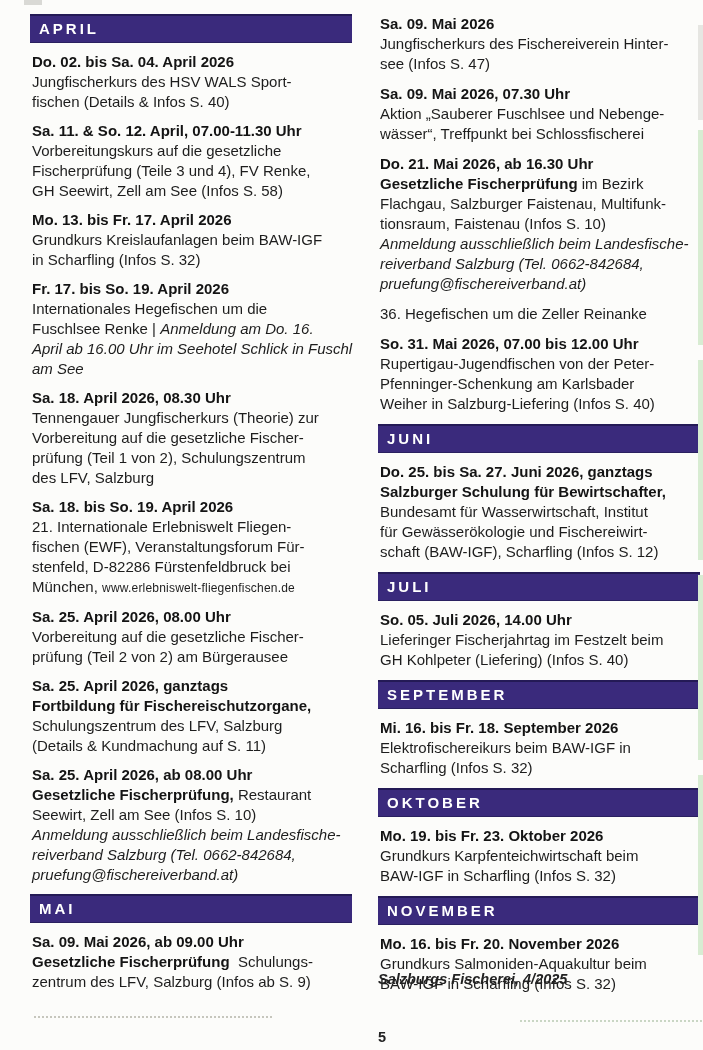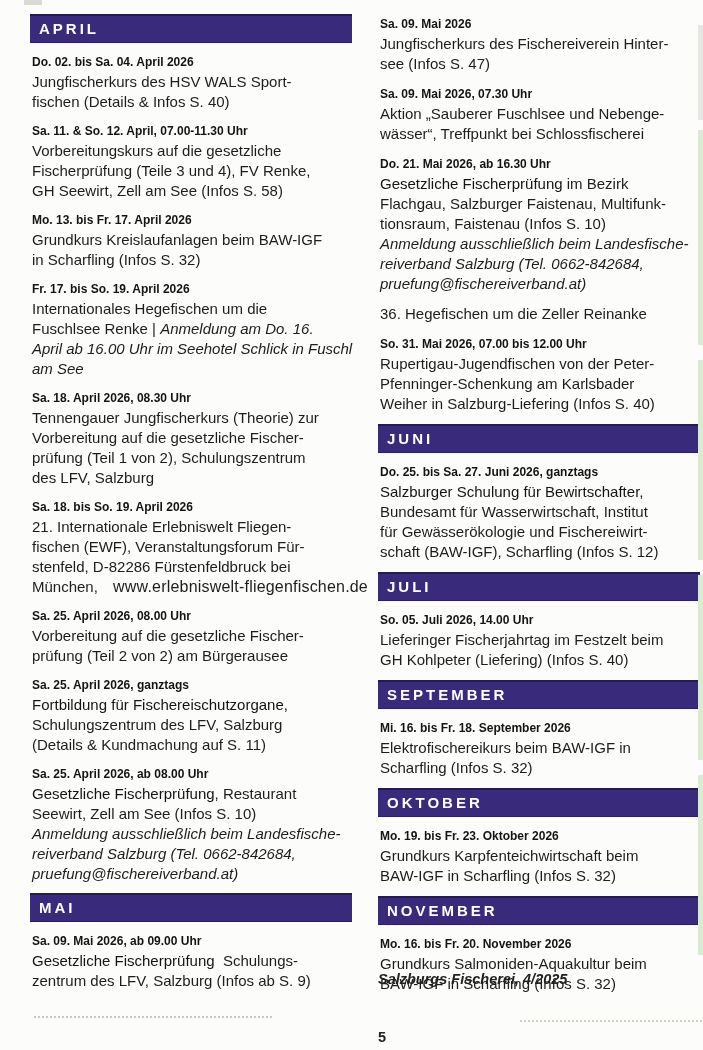--- a/index.html
+++ b/index.html
@@ -18,25 +18,25 @@
     border-top:2px solid var(--bar-edge,#241a56);
     box-shadow:0 1px 0 #2a2060;
     color:var(--bar-text,#ffffff);
     font-weight:bold;font-size:15px;letter-spacing:3px;
     padding:3px 16px 4px 9px;height:19px;line-height:19px;
     margin:4px 0 10px 0;
   }
   .col .month-bar:first-child{margin-top:0;}
   .event{margin:0 0 9px 2px;}
   .col-right .event{margin-bottom:10px;}
-  .event .date{font-weight:bold;font-size:12px;line-height:20px;color:#141414;white-space:pre;}
+  .event .date{font-weight:bold;font-size:15px;line-height:20px;color:#141414;white-space:pre;}
   .event .line{font-size:15px;line-height:20px;white-space:pre;}
-  .event .line .b{font-weight:normal;color:#141414;}
+  .event .line .b{font-weight:bold;color:#141414;}
   .event .line .i{font-style:italic;}
-  .event .line .sm{font-size:16px;letter-spacing:0.2px;margin-left:11px;}
+  .event .line .sm{font-size:12px;letter-spacing:0.2px;}
   .dots{position:absolute;height:0;border-top:2px dotted #c6c6bd;}
   .dots-left{left:34px;top:1016px;width:238px;}
   .dots-right{left:520px;top:1020px;width:182px;border-top-color:#c9d6c4;}
   .footer{
     position:absolute;left:378px;bottom:5px;width:322px;
     display:flex;justify-content:flex-end;align-items:baseline;gap:42px;
     font-size:14.5px;
     flex-direction:column;
   }
   .footer .journal{font-weight:bold;font-style:italic;color:#222;}

